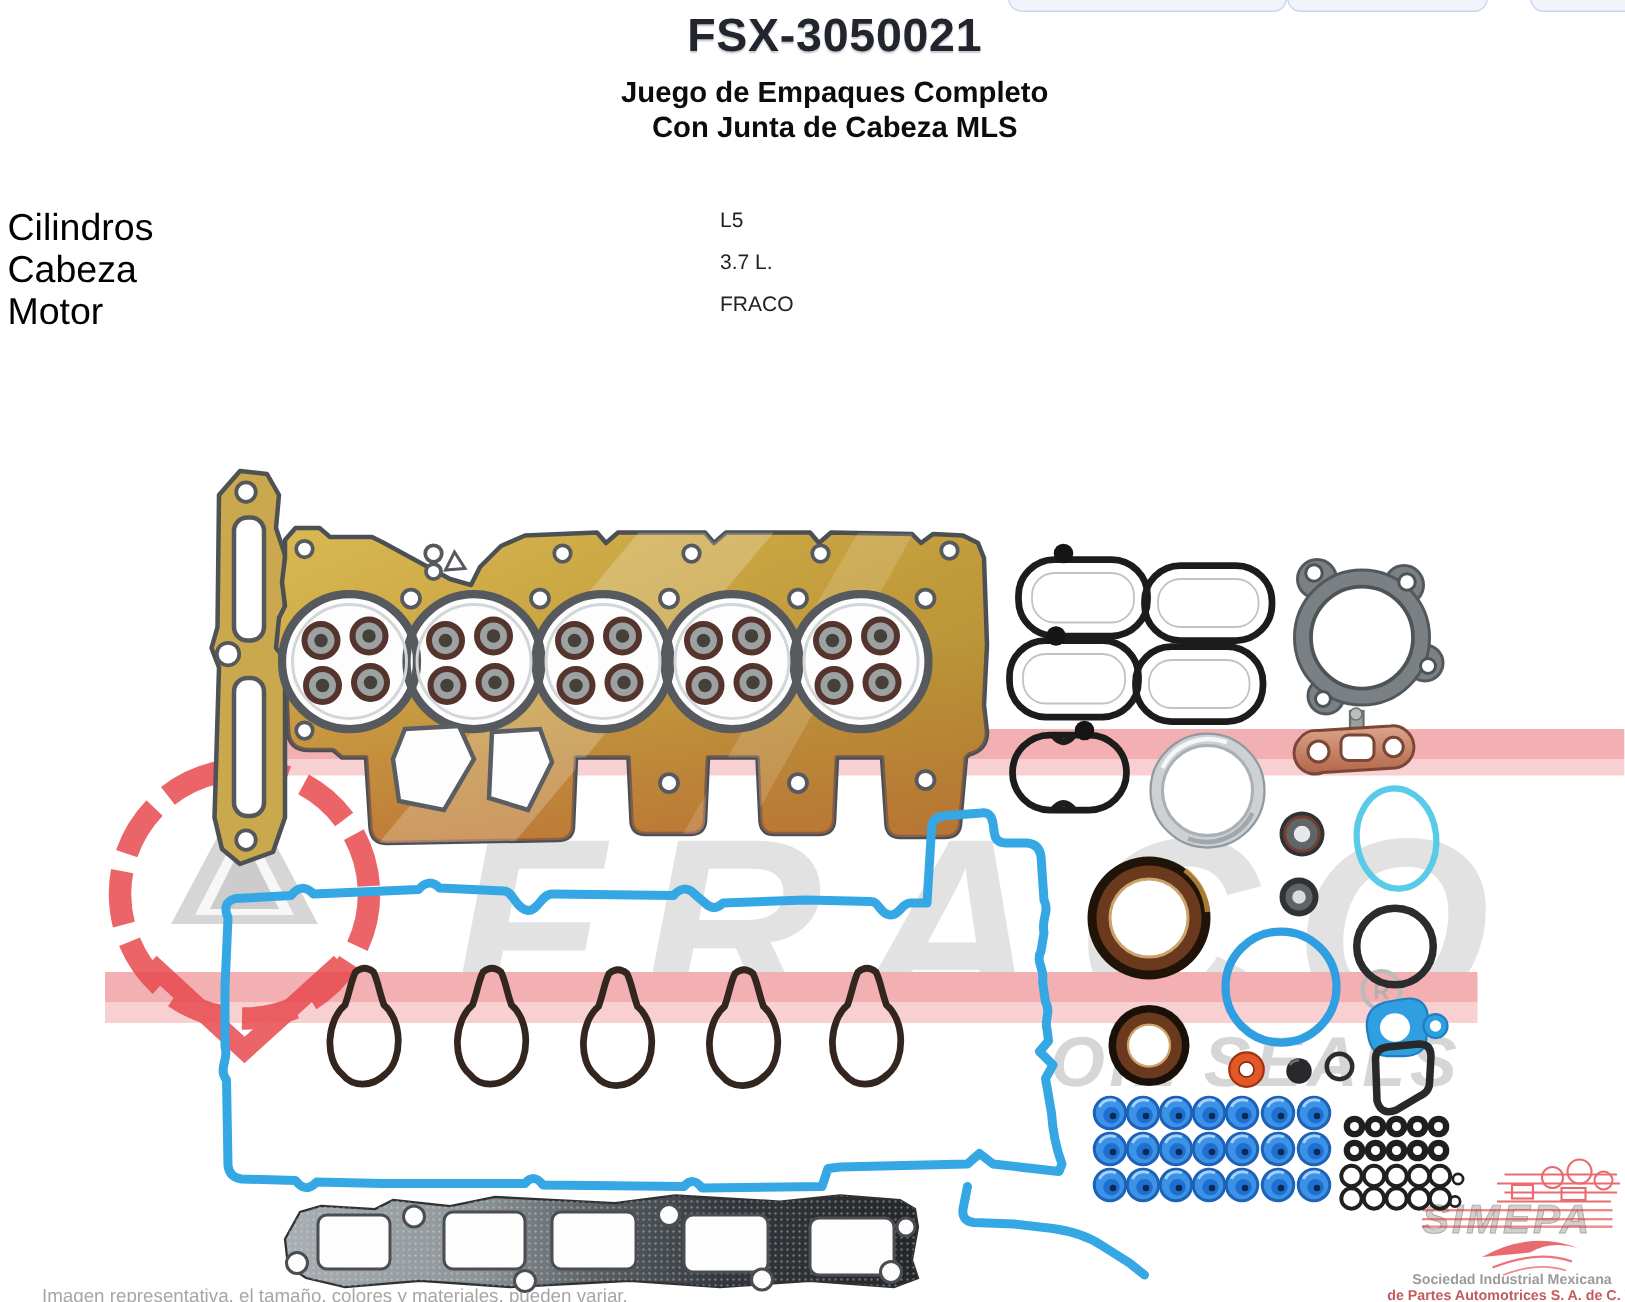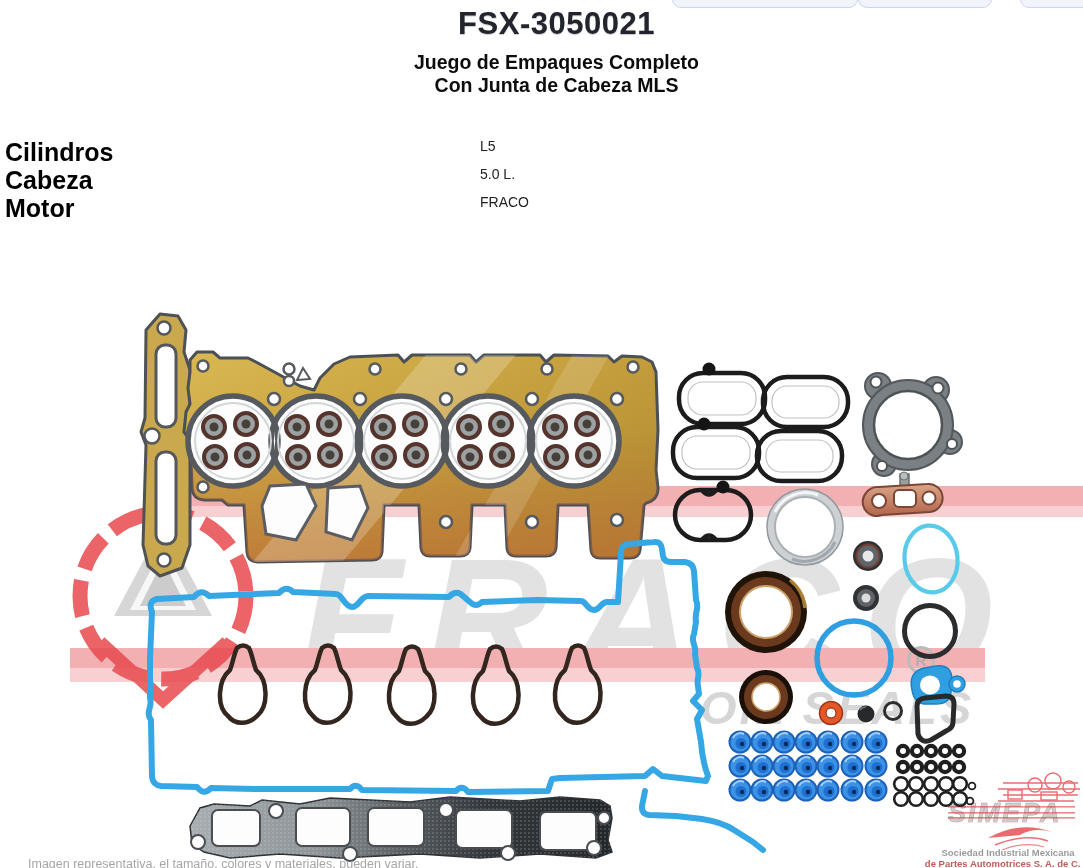--- a/index.html
+++ b/index.html
@@ -12,21 +12,21 @@
 
   
   .header{position:absolute;left:0;right:0;top:6px;text-align:center;transform:translateX(15px);}
   .part-number{font-size:31px;font-weight:700;color:#22242e;letter-spacing:.5px;
     text-shadow:0 1px 1px rgba(40,40,60,.25);}
   .subtitle{font-size:19.5px;font-weight:700;color:#0c0c0c;line-height:23px;margin-top:9px;}
 
   
   .specs{position:absolute;left:5px;top:138px;right:0;}
   .spec-row{position:relative;height:28px;}
-  .spec-label{position:absolute;left:0;top:0;font-size:25px;font-weight:700;color:#000;line-height:28px;}
+  .spec-label{position:absolute;left:0;top:0;font-size:25px;font-weight:400;color:#000;line-height:28px;}
   .spec-value{position:absolute;left:475px;top:-6px;font-size:14px;font-weight:400;color:#222;line-height:28px;}
 
   
   .disclaimer{position:absolute;left:28px;top:857px;font-size:12.5px;color:#a6a6a6;}
 
   svg text{font-family:"Liberation Sans",sans-serif;}
 </style>
 </head>
 <body>
 
@@ -44,21 +44,21 @@
     </div>
   </div>
 
   <div class="specs">
     <div class="spec-row">
       <div class="spec-label">Cilindros</div>
       <div class="spec-value">L5</div>
     </div>
     <div class="spec-row">
       <div class="spec-label">Cabeza</div>
-      <div class="spec-value">5.0 L.</div>
+      <div class="spec-value">3.7 L.</div>
     </div>
     <div class="spec-row">
       <div class="spec-label">Motor</div>
       <div class="spec-value">FRACO</div>
     </div>
   </div>
 
   <svg class="stage" viewBox="0 0 1083 868">
     <defs>
       <linearGradient id="goldGrad" x1="0" y1="0" x2="1" y2="1">

